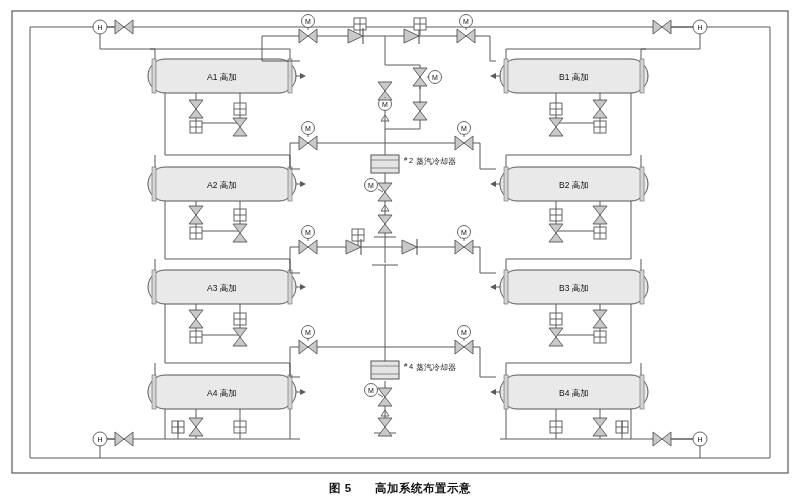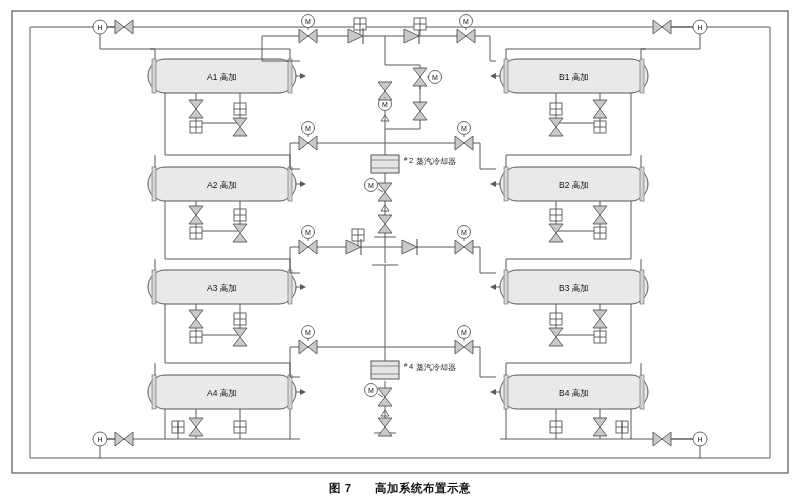--- a/index.html
+++ b/index.html
@@ -460,17 +460,17 @@
       <polygon points="300,281 300,287 306,284" fill="#5a5a5a" stroke="none"></polygon>
       <polygon points="300,386 300,392 306,389" fill="#5a5a5a" stroke="none"></polygon>
       <polygon points="496,70 496,76 490,73" fill="#5a5a5a" stroke="none"></polygon>
       <polygon points="496,178 496,184 490,181" fill="#5a5a5a" stroke="none"></polygon>
       <polygon points="496,281 496,287 490,284" fill="#5a5a5a" stroke="none"></polygon>
       <polygon points="496,386 496,392 490,389" fill="#5a5a5a" stroke="none"></polygon>
     </g>
   </svg>
 
   <div class="cap" style="top:478px;">
-    <span>图 7</span>
+    <span>图 5</span>
     <span style="display:inline-block;width:16px"></span>
     <span>高加系统布置示意</span>
   </div>
 </div>
 
 </body></html>

